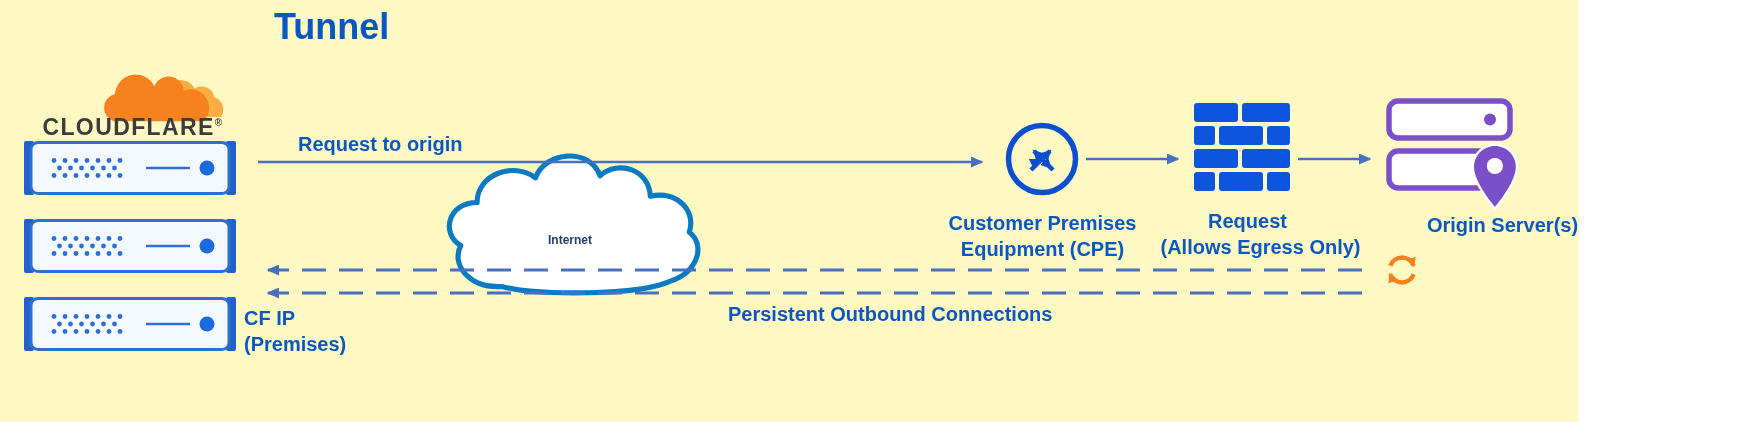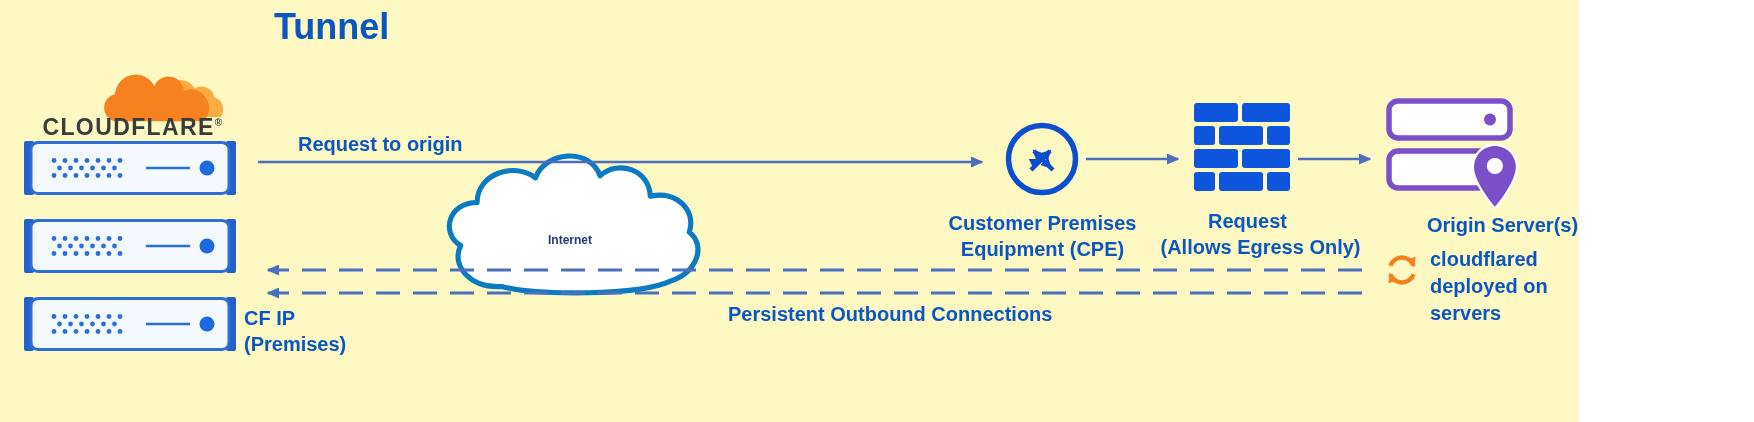--- a/index.html
+++ b/index.html
@@ -184,18 +184,17 @@
 
   <svg class="abs" style="left:1382px;top:250px;z-index:3;" width="40" height="40" viewBox="0 0 40 40">
     <defs>
       <marker id="ah-sync" markerUnits="userSpaceOnUse" markerWidth="11" markerHeight="10" refX="8" refY="5" orient="auto">
         <path d="M0 0 L10 5 L0 10 Z" class="sync-fill"></path>
       </marker>
     </defs>
     <path d="M8.3 15.7 A12.5 12.5 0 0 1 31.7 15.7" class="sync-stroke" stroke-width="4.5" marker-end="url(#ah-sync)"></path>
     <path d="M31.7 24.3 A12.5 12.5 0 0 1 8.3 24.3" class="sync-stroke" stroke-width="4.5" marker-end="url(#ah-sync)"></path>
   </svg>
-  <div class="lbl" style="left:1430px;top:246px;width:142px;line-height:27px;z-index:3;">cloudflared deployed on servers</div>
 
   <div class="lbl" style="left:728px;top:301px;z-index:3;">Persistent Outbound Connections</div>
   <div class="lbl" style="left:244px;top:305px;width:108px;z-index:3;">CF IP (Premises)</div>
 
 </div>
 
 </body></html>

